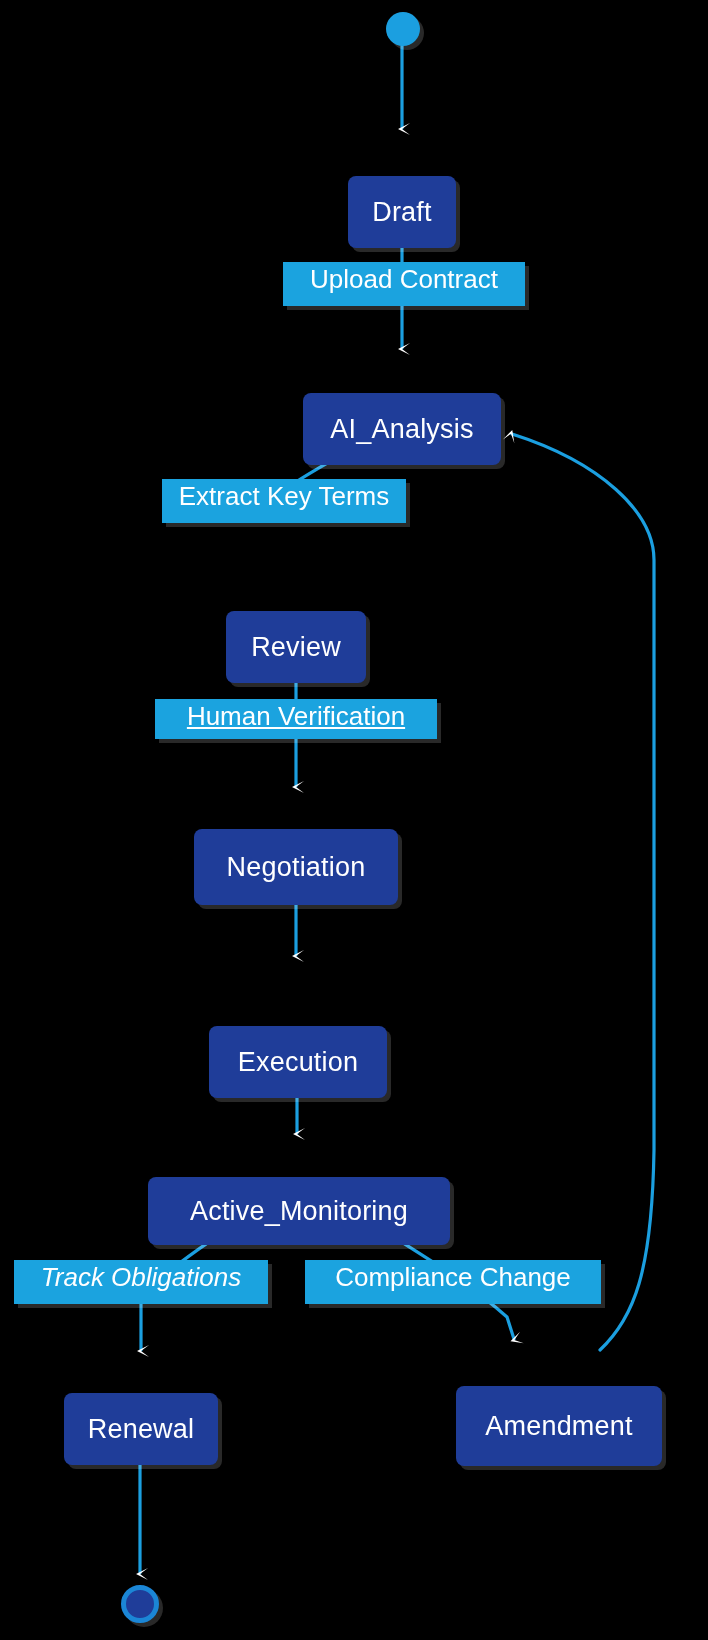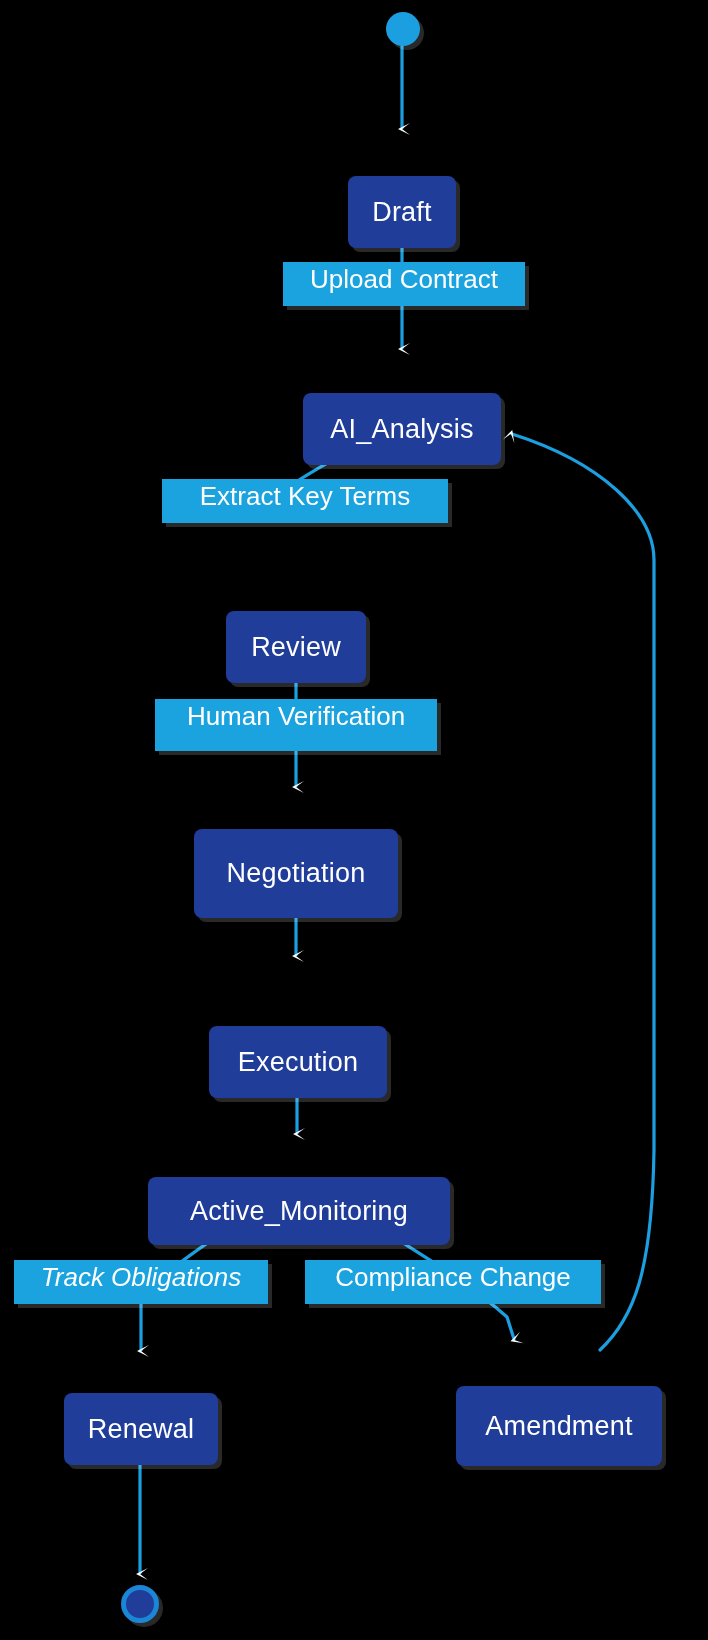--- a/index.html
+++ b/index.html
@@ -104,33 +104,33 @@
   </div>
 
   <div class="edge-label" style="left:283px; top:262px; width:242px; height:44px;">
     <span>Upload Contract</span>
   </div>
 
   <div class="state-node" style="left:303px; top:357px; width:198px; height:72px;">
     <span>AI_Analysis</span>
   </div>
 
-  <div class="edge-label" style="left:162px; top:479px; width:286px; height:44px;">
+  <div class="edge-label" style="left:162px; top:479px; width:244px; height:44px;">
     <span>Extract Key Terms</span>
   </div>
 
   <div class="state-node" style="left:226px; top:575px; width:140px; height:72px;text-align:right;">
     <span>Review</span>
   </div>
 
-  <div class="edge-label" style="left:155px; top:699px; width:282px; height:52px;">
+  <div class="edge-label" style="left:155px; top:699px; width:282px; height:40px;text-decoration:underline;">
     <span>Human Verification</span>
   </div>
 
-  <div class="state-node" style="left:194px; top:793px; width:204px; height:89px;">
+  <div class="state-node" style="left:194px; top:793px; width:204px; height:76px;">
     <span>Negotiation</span>
   </div>
 
   <div class="state-node" style="left:209px; top:990px; width:178px; height:72px;">
     <span>Execution</span>
   </div>
 
   <div class="state-node" style="left:148px; top:1141px; width:302px; height:68px;">
     <span>Active_Monitoring</span>
   </div>

